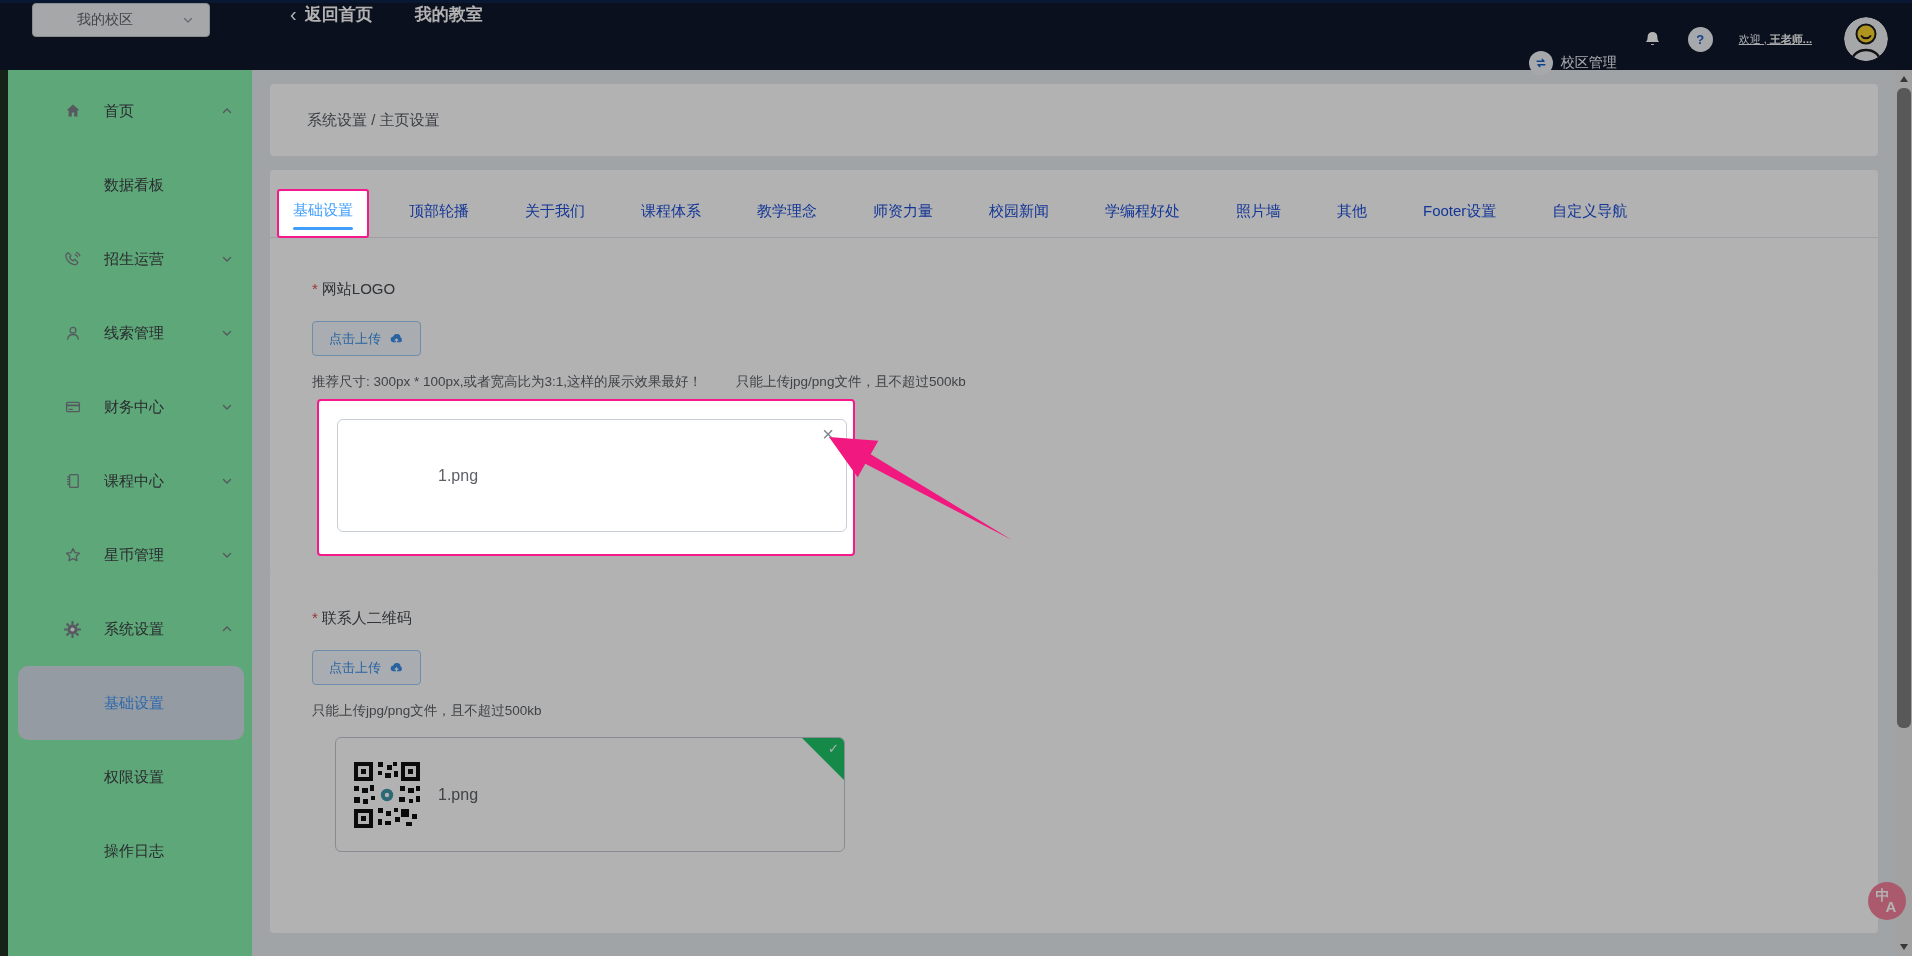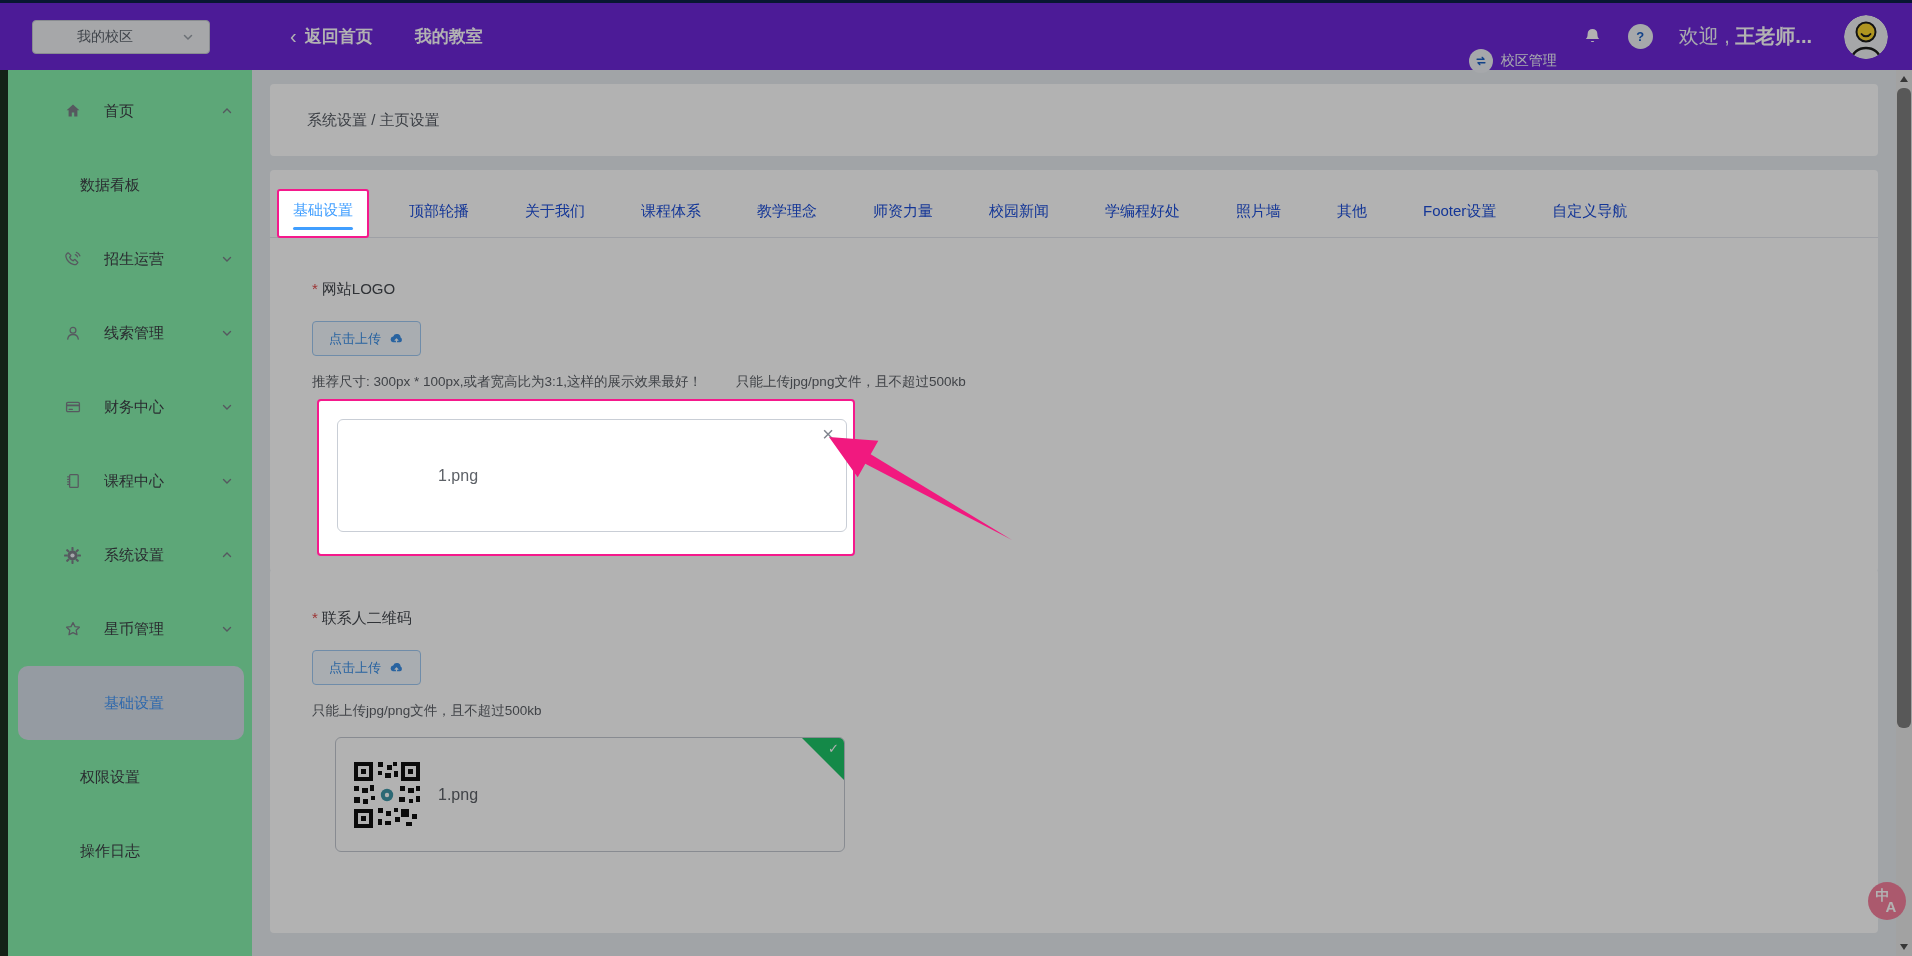--- a/index.html
+++ b/index.html
@@ -4,47 +4,47 @@
 <style>
   html,body{margin:0;padding:0;}
   body{
     width:1912px;height:956px;position:relative;overflow:hidden;
     font-family:"Liberation Sans","DejaVu Sans",sans-serif;
     background:#e7ebf0;
   }
   
   .topline{position:absolute;left:0;top:0;width:100%;height:3px;background:#0c2148;}
   
-  .header{position:absolute;left:0;top:3px;width:100%;height:67px;background:#6d28d9;
-    display:flex;align-items:center;box-sizing:border-box;padding:0 24px;}
+  .header{position:absolute;left:0;top:3px;width:100%;height:67px;background:#0f172a;
+    display:flex;align-items:flex-start;box-sizing:border-box;padding:0 24px;}
   .campus-select{width:178px;height:34px;background:#eef0f3;border:1px solid #c4c9d0;border-radius:4px;
     display:flex;align-items:center;justify-content:space-between;box-sizing:border-box;
     padding:0 14px 0 44px;color:#5d636c;font-size:14px;margin-left:8px;cursor:pointer;}
   .hdr-links{display:flex;align-items:center;margin-left:80px;gap:42px;}
   .hdr-link{color:#fff;font-size:17px;font-weight:bold;display:flex;align-items:center;gap:8px;cursor:pointer;}
   .hdr-back-chev{font-size:20px;font-weight:normal;line-height:1;margin-top:-2px;}
   .hdr-right{margin-left:auto;display:flex;align-items:center;gap:26px;}
   .hdr-campus-mgmt{display:flex;align-items:center;gap:8px;color:#f2f5f9;font-size:14px;cursor:pointer;margin-top:48px;}
   .hdr-icon-circle{width:24px;height:24px;border-radius:50%;background:#eef1f5;display:flex;
     align-items:center;justify-content:center;color:#1a5fc4;font-weight:bold;font-size:13px;}
-  .welcome{color:#f2f5f9;font-size:20px;}
+  .welcome{color:#f2f5f9;font-size:11px;text-decoration:underline;}
   .welcome b{font-weight:bold;color:#fff;}
   .avatar{width:44px;height:44px;border-radius:50%;overflow:hidden;cursor:pointer;margin-left:6px;}
   
   .edge{position:absolute;left:0;top:70px;width:8px;height:886px;background:#1d3122;}
   
   .sidebar{position:absolute;left:8px;top:70px;width:244px;height:886px;background:#86efac;
     box-sizing:border-box;padding-top:4px;}
   .menu-item{height:74px;display:flex;align-items:center;box-sizing:border-box;
     padding:0 18px 0 55px;color:#3c3f45;font-size:15px;cursor:pointer;position:relative;}
   .mi-icon{width:19px;height:19px;margin-right:22px;display:flex;align-items:center;justify-content:center;}
   .mi-label{flex:1;}
   .mi-chevron{margin-left:auto;display:flex;align-items:center;}
   .menu-sub{height:74px;display:flex;align-items:center;box-sizing:border-box;
-    padding-left:72px;color:#3c3f45;font-size:15px;cursor:pointer;}
+    padding-left:96px;color:#3c3f45;font-size:15px;cursor:pointer;}
   .menu-sub.active{background:#d6dfe9;border-radius:10px;margin:0 8px 0 10px;
     padding-left:86px;color:#4396f7;}
   
   .card{position:absolute;background:#fff;border-radius:4px;}
   .card-breadcrumb{left:270px;top:84px;width:1608px;height:72px;}
   .breadcrumb-text{line-height:72px;padding-left:37px;font-size:15px;color:#565b63;}
   .card-main{left:270px;top:170px;width:1608px;height:402px;}
   .card-qr{left:270px;top:569px;width:1608px;height:364px;}
   
   .tabs{display:flex;align-items:flex-end;padding:22px 0 0 23px;border-bottom:1px solid #e2e6ec;}
@@ -218,20 +218,33 @@
     </span>
   </div>
   <div class="menu-item">
     <span class="mi-icon">
       <svg width="18" height="18" viewBox="0 0 18 18">
           <rect x="5.6" y="2.6" width="8.6" height="12.8" rx="1" fill="none" stroke="#7c8089" stroke-width="1.3"></rect>
           <path d="M3.6 4.8h2M3.6 7.3h2M3.6 9.8h2M3.6 12.3h2" stroke="#7c8089" stroke-width="1.3" stroke-linecap="round"></path>
         </svg>
     </span>
     <span class="mi-label">课程中心</span>
+    <span class="mi-chevron">
+      <svg width="14" height="14" viewBox="0 0 14 14">
+          <path d="M3.5 5.5 7 9l3.5-3.5" fill="none" stroke="#7a7f88" stroke-width="1.4" stroke-linecap="round"></path>
+        </svg>
+    </span>
+  </div>
+  <div class="menu-item">
+    <span class="mi-icon">
+      <svg width="18" height="18" viewBox="0 0 18 18">
+          <path d="M9 2.6l2 4 4.4.6-3.2 3.1.8 4.4L9 12.6l-4 2.1.8-4.4L2.6 7.2 7 6.6z" fill="none" stroke="#7c8089" stroke-width="1.3" stroke-linejoin="round"></path>
+        </svg>
+    </span>
+    <span class="mi-label">星币管理</span>
     <span class="mi-chevron">
       <svg width="14" height="14" viewBox="0 0 14 14">
           <path d="M3.5 5.5 7 9l3.5-3.5" fill="none" stroke="#7a7f88" stroke-width="1.4" stroke-linecap="round"></path>
         </svg>
     </span>
   </div>
   <div class="menu-item">
     <span class="mi-icon">
       <svg width="19" height="19" viewBox="0 0 18 18">
           <g fill="#7c8089">
@@ -247,33 +260,20 @@
             </g>
             <circle cx="9" cy="9" r="4.8"></circle>
             <circle cx="9" cy="9" r="2" fill="#ecf0f5"></circle>
           </g>
         </svg>
     </span>
     <span class="mi-label">系统设置</span>
     <span class="mi-chevron">
       <svg width="14" height="14" viewBox="0 0 14 14">
           <path d="M3.5 8.5 7 5l3.5 3.5" fill="none" stroke="#7a7f88" stroke-width="1.4" stroke-linecap="round"></path>
-        </svg>
-    </span>
-  </div>
-  <div class="menu-item">
-    <span class="mi-icon">
-      <svg width="18" height="18" viewBox="0 0 18 18">
-          <path d="M9 2.6l2 4 4.4.6-3.2 3.1.8 4.4L9 12.6l-4 2.1.8-4.4L2.6 7.2 7 6.6z" fill="none" stroke="#7c8089" stroke-width="1.3" stroke-linejoin="round"></path>
-        </svg>
-    </span>
-    <span class="mi-label">星币管理</span>
-    <span class="mi-chevron">
-      <svg width="14" height="14" viewBox="0 0 14 14">
-          <path d="M3.5 5.5 7 9l3.5-3.5" fill="none" stroke="#7a7f88" stroke-width="1.4" stroke-linecap="round"></path>
         </svg>
     </span>
   </div>
   <div class="menu-sub active">
     <span>基础设置</span>
   </div>
   <div class="menu-sub">
     <span>权限设置</span>
   </div>
   <div class="menu-sub">

